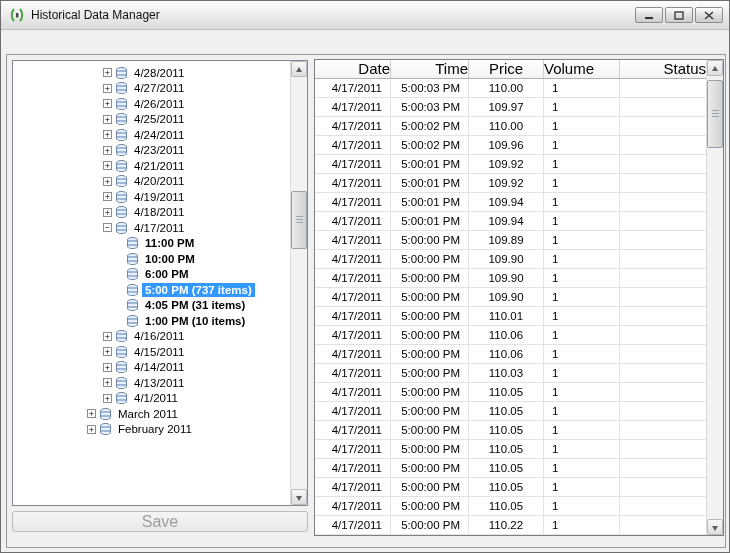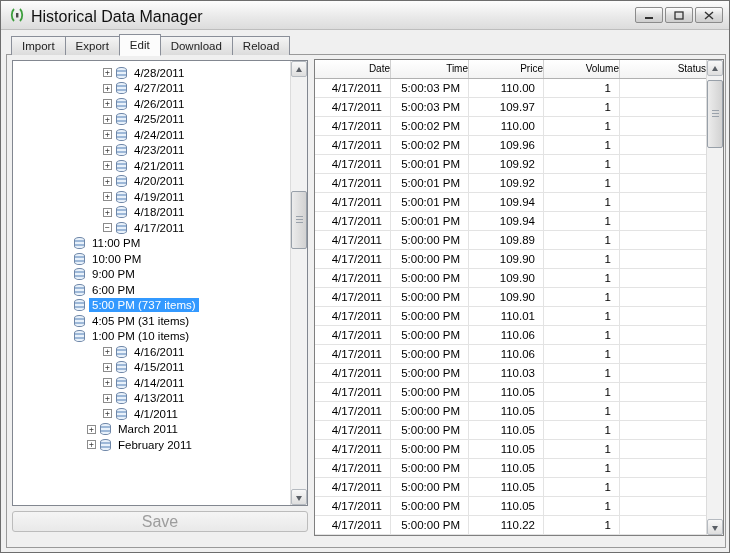--- a/index.html
+++ b/index.html
@@ -7,21 +7,21 @@
   body { font-family:"Liberation Sans", sans-serif; font-size:12px; color:#000; }
 
   .window { position:relative; width:730px; height:553px; background:#f0f0f0;
             border:1px solid #6d6d6d; overflow:hidden; }
 
   
   .titlebar { position:absolute; left:0; top:0; right:0; height:29px;
               background:linear-gradient(#fdfdfd,#e8e8e8 60%,#dcdcdc);
               border-bottom:1px solid #bdbdbd; }
   .app-icon { position:absolute; left:8px; top:6px; width:16px; height:16px; }
-  .title-text { position:absolute; left:30px; top:7px; font-size:16px; color:#111; }
+  .title-text { position:absolute; left:30px; top:7px; font-size:12px; color:#111; }
   .caption-buttons { position:absolute; right:6px; top:6px; display:flex; gap:2px; }
   .cap-btn { width:28px; height:16px; border:1px solid #8b8b8b; border-radius:2px;
              background:linear-gradient(#fefefe,#dcdcdc 55%,#cfcfcf);
              display:flex; align-items:center; justify-content:center; }
 
   
   .tabbar { position:absolute; left:10px; top:32px; height:22px; display:flex;
             align-items:flex-end; z-index:3; }
   .tab { height:19px; padding:0 10px; margin-right:-1px;
          background:linear-gradient(#f4f4f4,#dcdcdc);
@@ -44,21 +44,21 @@
   .tree-item .expander { flex:none; width:9px; height:9px; margin-right:4px;
                border:1px solid #8c8c8c; background:#fff; color:#3a3a3a;
                font:8px/7px "DejaVu Sans Mono", monospace; text-align:center; }
   .db-icon { flex:none; width:11px; height:12px; margin-right:4px;
              border:1px solid #6f87a8; border-radius:5px / 3px;
              background-image:repeating-linear-gradient(#e8f1fa 0px, #e8f1fa 2px,
                                #9db8d8 2px, #9db8d8 4px); }
   .tlabel { padding:0 3px; line-height:14px; }
   .lvl1 { padding-left:74px; }
   .lvl2 { padding-left:90px; }
-  .lvl3 { padding-left:61px; }
+  .lvl3 { padding-left:114px;font-weight:bold; }
   .tree-item.selected .tlabel { background:#3399ff; color:#fff; }
 
   
   .vscroll { position:absolute; top:0; right:0; bottom:0; width:17px;
              background:#f2f2f2; border-left:1px solid #dcdcdc; }
   .sb-btn { position:absolute; left:0; width:16px; height:16px;
             border:1px solid #b5bac0; border-radius:2px;
             background:linear-gradient(#f8f8f8,#dedede); }
   .sb-up { top:0; } .sb-down { bottom:0; }
   .tri-up, .tri-down { position:absolute; left:4px; width:0; height:0;
@@ -76,30 +76,30 @@
               border:1px solid #bcbcbc; border-radius:3px;
               background:linear-gradient(#f5f5f5,#e9e9e9);
               color:#9d9d9d; font-size:16px; text-align:center; line-height:19px; }
 
   
   .gridbox { position:absolute; left:313px; top:58px; width:410px; height:477px;
              background:#fff; border:1px solid #7f7f7f; overflow:hidden; }
   .grid-header { position:absolute; left:0; top:0; right:17px; height:19px;
                  display:flex; background:linear-gradient(#ffffff,#f3f3f3);
                  border-bottom:1px solid #b0b0b0; }
-  .hcell { border-right:1px solid #cfcfcf; font-size:10px; line-height:18px;
+  .hcell { border-right:1px solid #cfcfcf; font-size:15px; line-height:18px;
            text-align:center; overflow:hidden; }
   .grid-body { position:absolute; left:0; top:19px; right:17px; bottom:0; overflow:hidden; }
   .grow { display:flex; height:19px; border-bottom:1px solid #e3e3e3; }
   .gcell { border-right:1px solid #e3e3e3; font-size:11.5px; line-height:18px;
            padding:0 8px; overflow:hidden; white-space:nowrap; }
   .c0 { width:76px; text-align:right; }
   .c1 { width:78px; text-align:right; }
-  .c2 { width:75px; text-align:right; }
-  .c3 { width:76px; text-align:right; }
+  .c2 { width:75px; text-align:center; }
+  .c3 { width:76px; text-align:left; }
   .c4 { flex:1; text-align:right; border-right:none; }
 </style>
 </head>
 <body>
 
 <div class="window">
 
   <div class="titlebar">
     <span class="app-icon">
       <svg width="16" height="16" viewBox="0 0 16 16">
@@ -121,37 +121,20 @@
           </svg>
       </div>
       <div class="cap-btn">
         <svg width="10" height="9" viewBox="0 0 10 9">
             <path d="M1 1 L9 8 M9 1 L1 8" stroke="#333" stroke-width="1.4"></path>
           </svg>
       </div>
     </div>
   </div>
 
-  <div class="tabbar">
-      <div class="tab">
-    <span>Import</span>
-  </div>
-      <div class="tab">
-    <span>Export</span>
-  </div>
-      <div class="tab active">
-    <span>Edit</span>
-  </div>
-      <div class="tab">
-    <span>Download</span>
-  </div>
-      <div class="tab">
-    <span>Reload</span>
-  </div>
-    </div>
 
   <div class="tabpage"></div>
 
   <div class="treebox">
     <div class="tree">
         <div class="tree-item lvl2">
     <span class="expander">+</span>
     <span class="db-icon"></span>
     <span class="tlabel">4/28/2011</span>
   </div>
@@ -207,25 +190,20 @@
   </div>
         <div class="tree-item lvl3">
 
     <span class="db-icon"></span>
     <span class="tlabel">11:00 PM</span>
   </div>
         <div class="tree-item lvl3">
 
     <span class="db-icon"></span>
     <span class="tlabel">10:00 PM</span>
-  </div>
-        <div class="tree-item lvl3">
-
-    <span class="db-icon"></span>
-    <span class="tlabel">9:00 PM</span>
   </div>
         <div class="tree-item lvl3">
 
     <span class="db-icon"></span>
     <span class="tlabel">6:00 PM</span>
   </div>
         <div class="tree-item lvl3 selected">
 
     <span class="db-icon"></span>
     <span class="tlabel">5:00 PM (737 items)</span>

